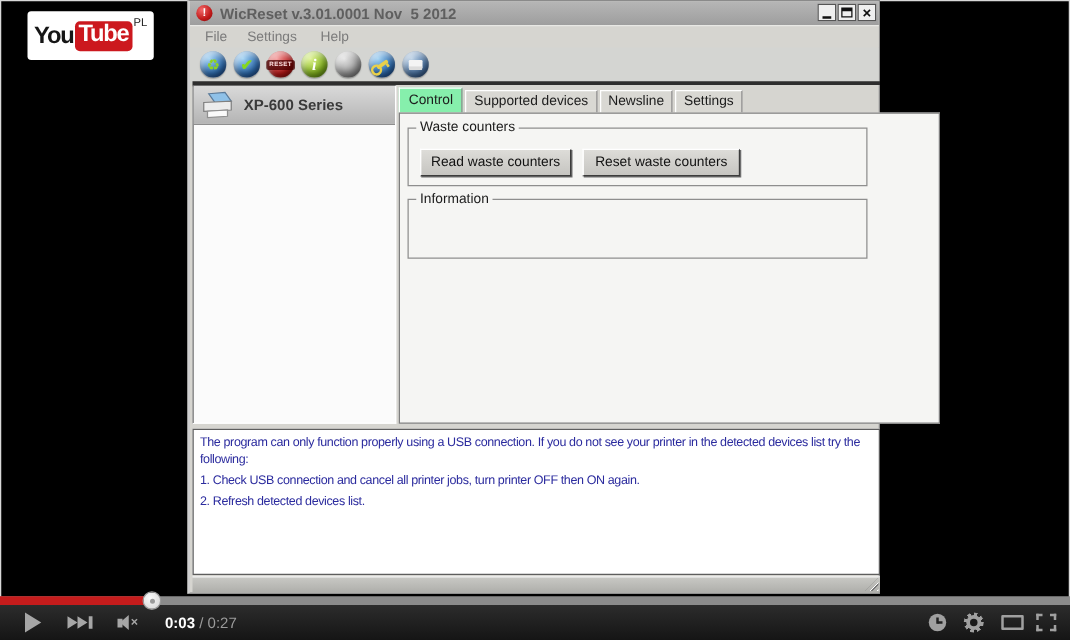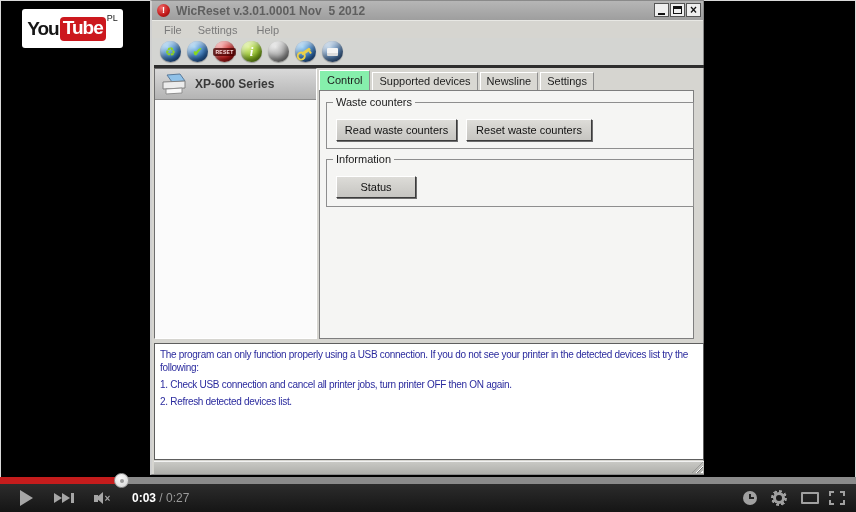--- a/index.html
+++ b/index.html
@@ -65,21 +65,21 @@
   .device-row { height:31px; display:flex; align-items:center;
                 background:linear-gradient(180deg,#d9d9d9,#b4b4b4); border-bottom:1px solid #8e8e8e;text-align:right; }
   .device-row svg { margin-left:4px; }
   .device-name { font-size:12px; font-weight:bold; color:#3a3a3a; margin-left:6px; }
 
   .tab-strip { position:absolute; left:167px; top:70px; height:19px; display:flex; align-items:flex-end; }
   .tab { font-size:11px; color:#1c1c1c; background:#d9d8d3; padding:2px 6px 3px 6px; margin-right:2px;
          border:1px solid #8e8e8e; border-top-color:#fff; border-left-color:#fff; border-bottom:none; }
   .tab.active { background:#86efac; padding:3px 7px 4px 7px; font-weight:normal; }
 
-  .tab-page { position:absolute; left:167px; top:89px; width:375px; height:249px; background:#f5f5f3;
+  .tab-page { position:absolute; left:167px; top:89px; width:433px; height:249px; background:#f5f5f3;
               border:1px solid #7e7e7e; }
   .groupbox { position:absolute; border:1px solid #8e8e8e; }
   .gb1 { left:6px; top:11px; width:368px; height:47px; }
   .gb2 { left:6px; top:68px; width:368px; height:48px; }
   .gb-label { position:absolute; top:-7px; left:6px; background:#f5f5f3; padding:0 3px; font-size:11px; color:#1a1a1a; }
   .btn { position:absolute; top:16px; height:22px; background:linear-gradient(180deg,#dddcd8,#c6c5c1);
          border-top:1px solid #fff; border-left:1px solid #fff;
          border-right:1px solid #3c3c3c; border-bottom:1px solid #3c3c3c;
          box-shadow:1px 1px 0 #6e6e6e; font-size:11px; color:#111;
          display:flex; align-items:center; justify-content:center; cursor:default; }
@@ -214,21 +214,20 @@
     </div>
 
     <div class="tab-page">
       <div class="groupbox gb1">
         <span class="gb-label">Waste counters</span>
         <div class="btn btn-reset">Reset waste counters</div>
         <div class="btn btn-read">Read waste counters</div>
       </div>
       <div class="groupbox gb2">
         <span class="gb-label">Information</span>
-        <div class="btn btn-status">Status</div>
       </div>
     </div>
 
     <div class="info-panel">
       <div>The program can only function properly using a USB connection. If you do not see your printer in the detected devices list try the following:</div>
       <div class="step">1. Check USB connection and cancel all printer jobs, turn printer OFF then ON again.</div>
       <div class="step">2. Refresh detected devices list.</div>
     </div>
 
     <div class="status-bar">

